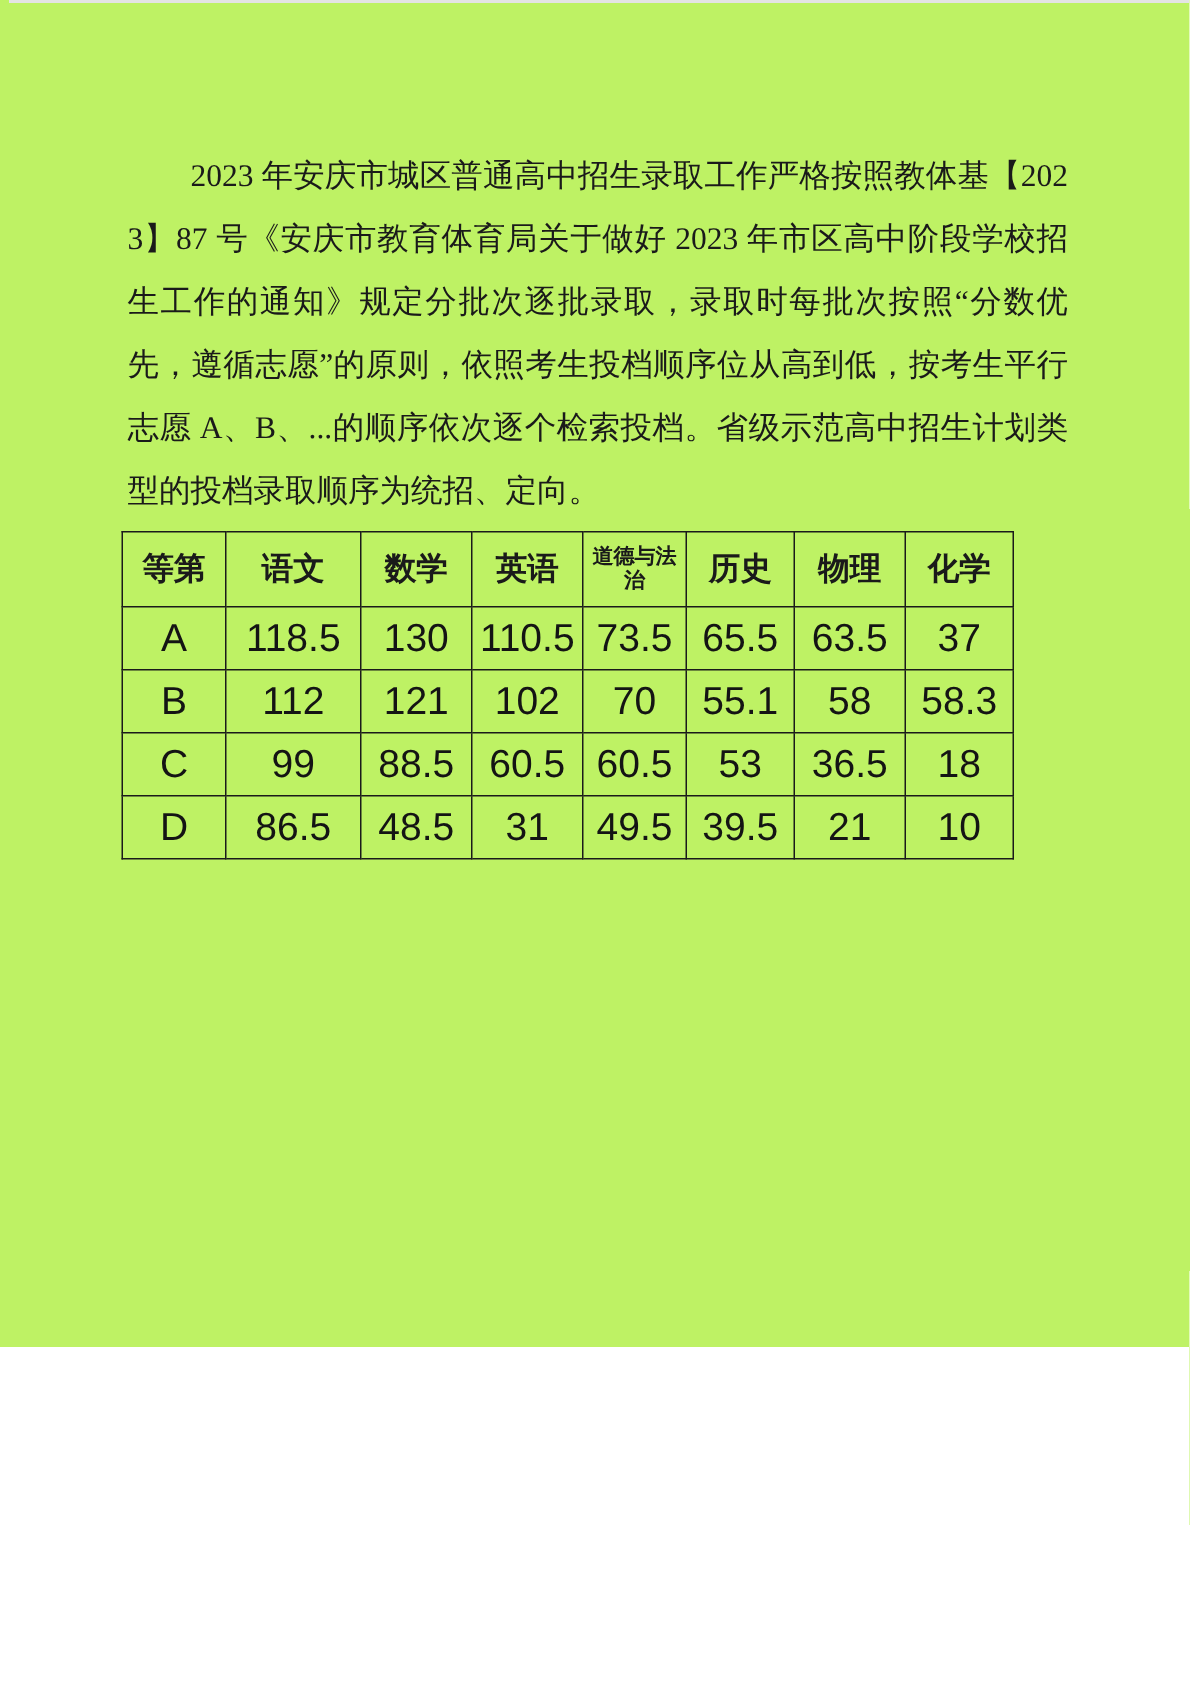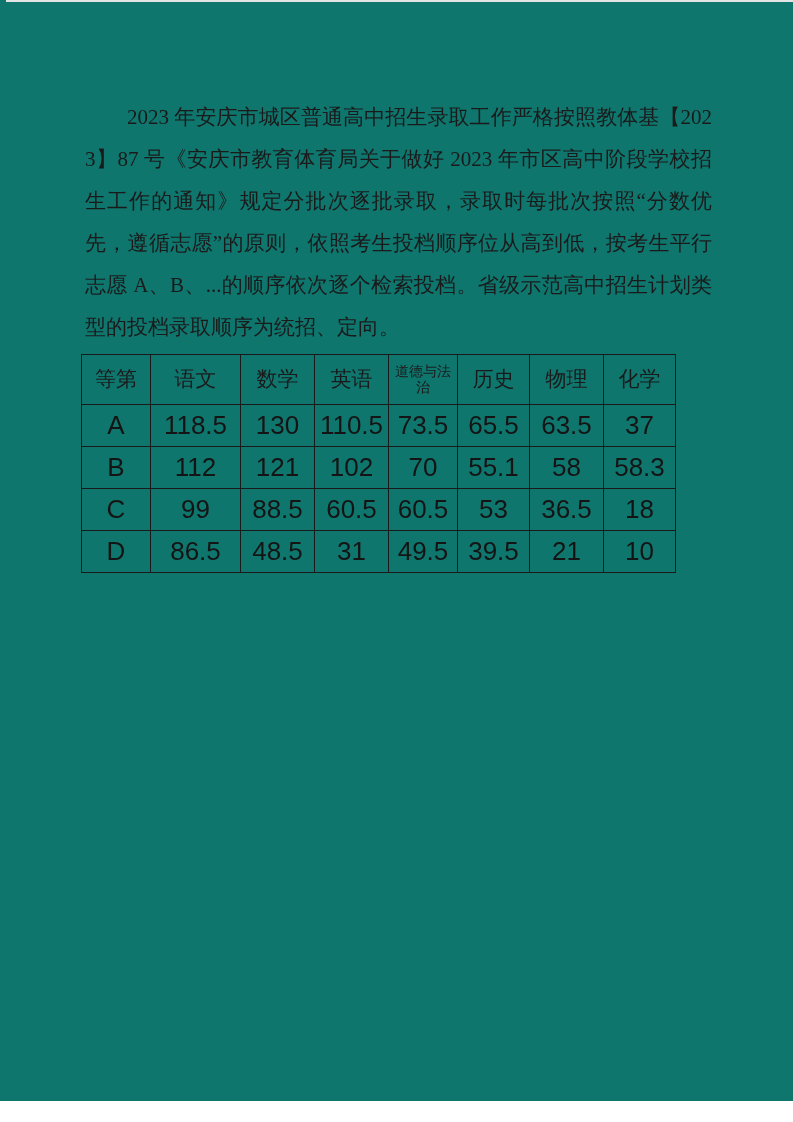--- a/index.html
+++ b/index.html
@@ -3,22 +3,22 @@
 <meta charset="utf-8">
 <style>
   html, body {
     margin: 0;
     padding: 0;
     background: #ffffff;
   }
   .page {
     position: relative;
     width: 793px;
-    height: 1101px;
-    background: #0f766e;
+    height: 898px;
+    background: #bef264;
     overflow: hidden;
     font-family: "Liberation Serif", serif;
     color: #1a1a1a;
   }
   .scan-edge {
     position: absolute;
     top: 0;
     left: 6px;
     right: 0;
     height: 2px;
@@ -46,21 +46,21 @@
   .grade-table th, .grade-table td {
     border: 1.5px solid #1a1a1a;
     text-align: center;
     vertical-align: middle;
     padding: 0;
     overflow: hidden;
   }
   .grade-table thead th {
     height: 49px;
     font-size: 21px;
-    font-weight: normal;
+    font-weight: bold;
     font-family: "Liberation Serif", serif;
     line-height: 1.1;
   }
   .grade-table thead th.small-head {
     font-size: 14px;
     line-height: 16px;
   }
   .grade-table tbody td {
     height: 41px;
     font-size: 26px;

